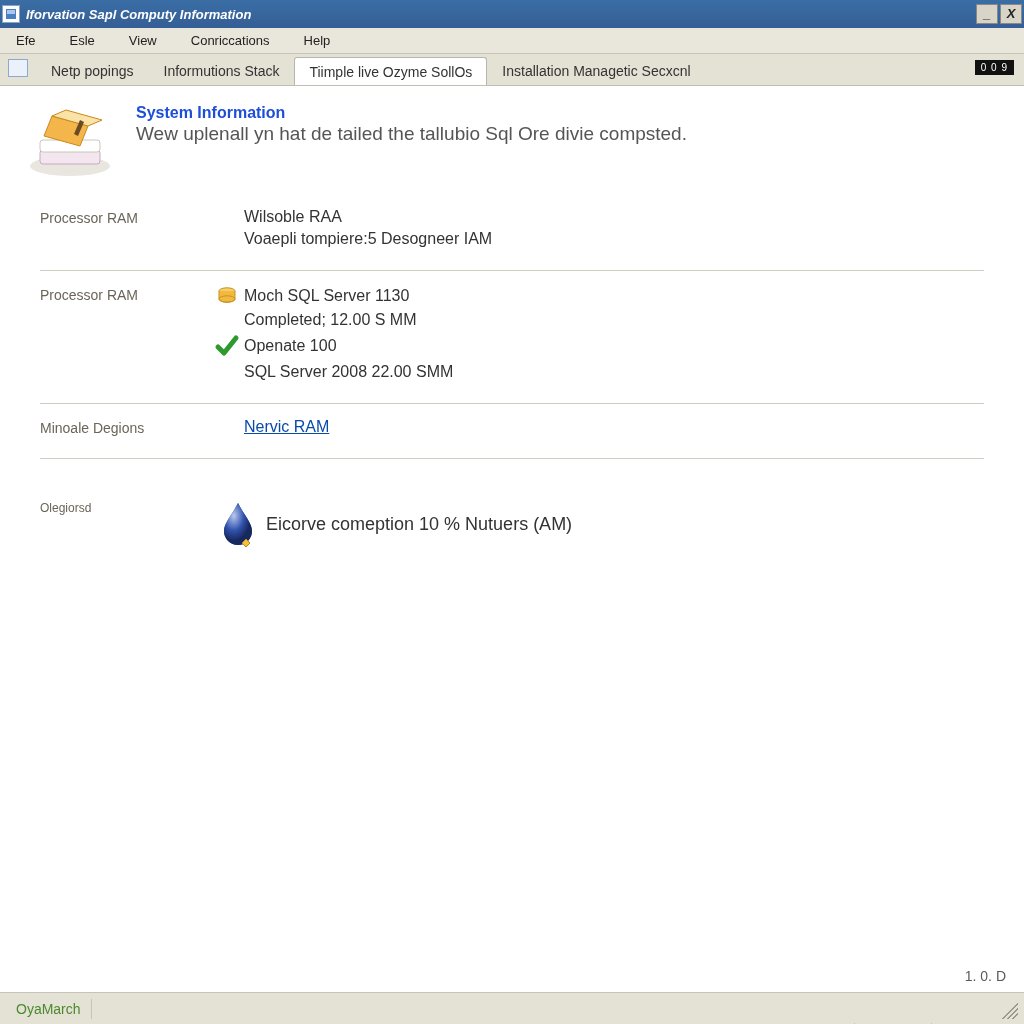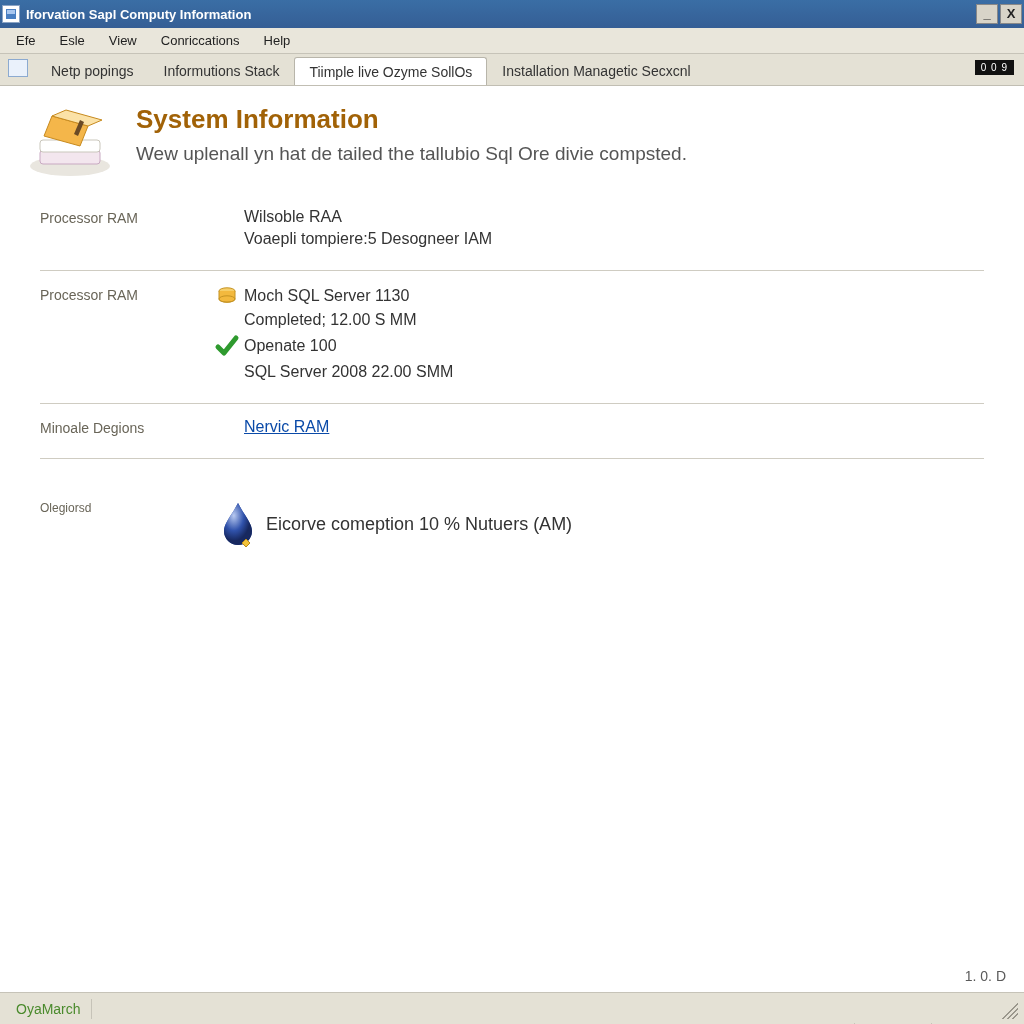--- a/index.html
+++ b/index.html
@@ -1,39 +1,39 @@
 <!DOCTYPE html>
 <html><head>
 <meta charset="utf-8">
 <style>
   * { box-sizing: border-box; margin: 0; padding: 0; }
   html, body { width: 1024px; height: 1024px; font-family: Tahoma, "Segoe UI", Arial, sans-serif; font-size: 13px; background: #ece9d8; overflow: hidden; }
   
-  .titlebar { height: 28px; background: linear-gradient(#3a6ea5, #355e95); color: #fff; display: flex; align-items: center; padding: 0 2px; font-size: 13px; }
+  .titlebar { height: 28px; background: linear-gradient(#3a6ea5, #355e95); color: #fff; display: flex; align-items: center; padding: 0 2px; font-size: 13px; font-style: italic; }
   .titlebar .app-icon { width: 18px; height: 18px; background: #fff; border: 1px solid #8aa3c4; margin-right: 6px; display: flex; align-items: center; justify-content: center; }
   .titlebar .app-icon svg { width: 12px; height: 12px; }
   .title-text { flex: 1; font-weight: bold; }
   .win-buttons { display: flex; gap: 2px; }
   .win-btn { width: 22px; height: 20px; background: #d8d4c8; border: 1px solid #888; color: #222; font-family: Arial, sans-serif; font-size: 13px; line-height: 18px; text-align: center; cursor: pointer; }
   .win-btn.min { font-weight: bold; }
   .win-btn.close { font-weight: bold; }
   
-  .menubar { height: 26px; background: #e9e6db; border-bottom: 1px solid #c6c3b8; display: flex; align-items: center; padding: 0 6px; gap: 4px; }
+  .menubar { height: 26px; background: #e9e6db; border-bottom: 1px solid #c6c3b8; display: flex; align-items: center; padding: 0 6px; gap: 14px; }
   .menu-item { padding: 3px 10px; cursor: pointer; color: #222; }
   
   .tabbar { height: 32px; background: #e4e1d5; border-bottom: 1px solid #c1beb3; display: flex; align-items: center; padding: 0 4px; position: relative; }
   .tab-icon { width: 20px; height: 18px; background: #eaf1fb; border: 1px solid #8caad0; margin: 0 8px 4px 4px; }
   .tab { padding: 6px 14px 5px 14px; border: 1px solid transparent; border-bottom: none; color: #333; cursor: pointer; font-size: 14px; }
   .tab.active { background: #fff; border-color: #b8b5aa; border-top-left-radius: 3px; border-top-right-radius: 3px; position: relative; top: 1px; }
   .tabbar .right-pill { margin-left: auto; margin-right: 6px; margin-bottom: 4px; background: #111; color: #fff; font-size: 10px; padding: 2px 6px; letter-spacing: 1px; }
   
   .content { background: #fff; height: 906px; overflow: hidden; position: relative; }
   .header-block { display: flex; padding: 18px 22px 10px 22px; }
   .header-icon { width: 100px; height: 80px; margin-right: 14px; flex-shrink: 0; }
-  .header-text h1 { font-size: 26px; font-family: "Segoe UI", Tahoma, sans-serif; font-weight: bold; color: #a16207; margin-bottom: 8px; }
+  .header-text h1 { font-size: 16px; font-family: "Segoe UI", Tahoma, sans-serif; font-weight: bold; color: #1d4ed8; margin-bottom: 1px; }
   .header-text p { color: #555; font-size: 19px; }
   .rows { padding: 0 40px; }
   .row { display: flex; border-bottom: 1px solid #cfccc2; padding: 14px 0 18px 0; }
   .row:last-of-type { border-bottom: none; }
   .row-label { width: 170px; flex-shrink: 0; color: #696558; font-size: 14px; padding-top: 2px; }
   .row-body { flex: 1; color: #333; font-size: 16px; }
   .row-body .line { display: flex; align-items: center; margin-bottom: 4px; }
   .row-body .line .icon-slot { width: 34px; display: flex; justify-content: center; }
   .row-body .line .text-slot { flex: 1; }
   .link { color: #0a4aa8; text-decoration: underline; cursor: pointer; }

